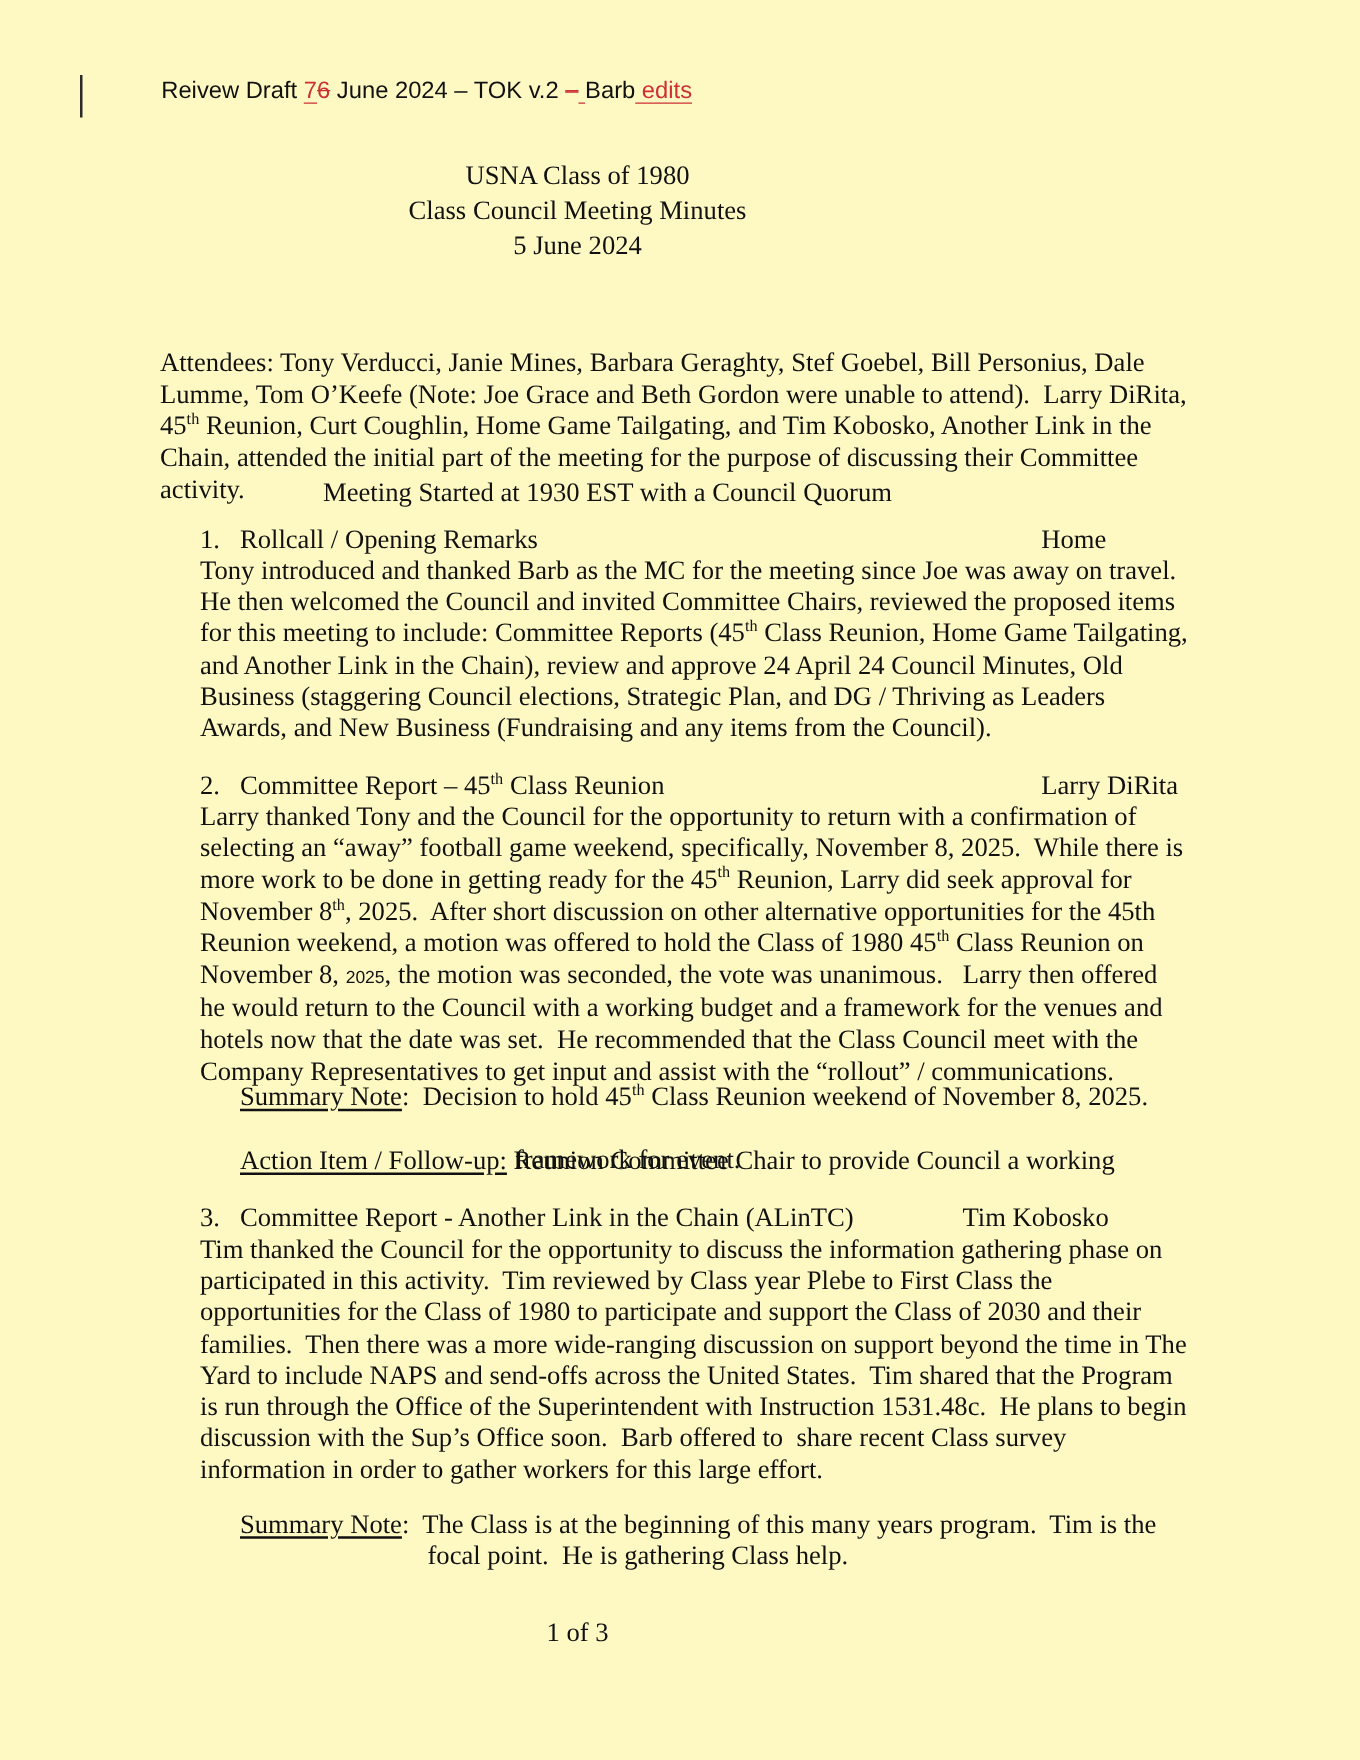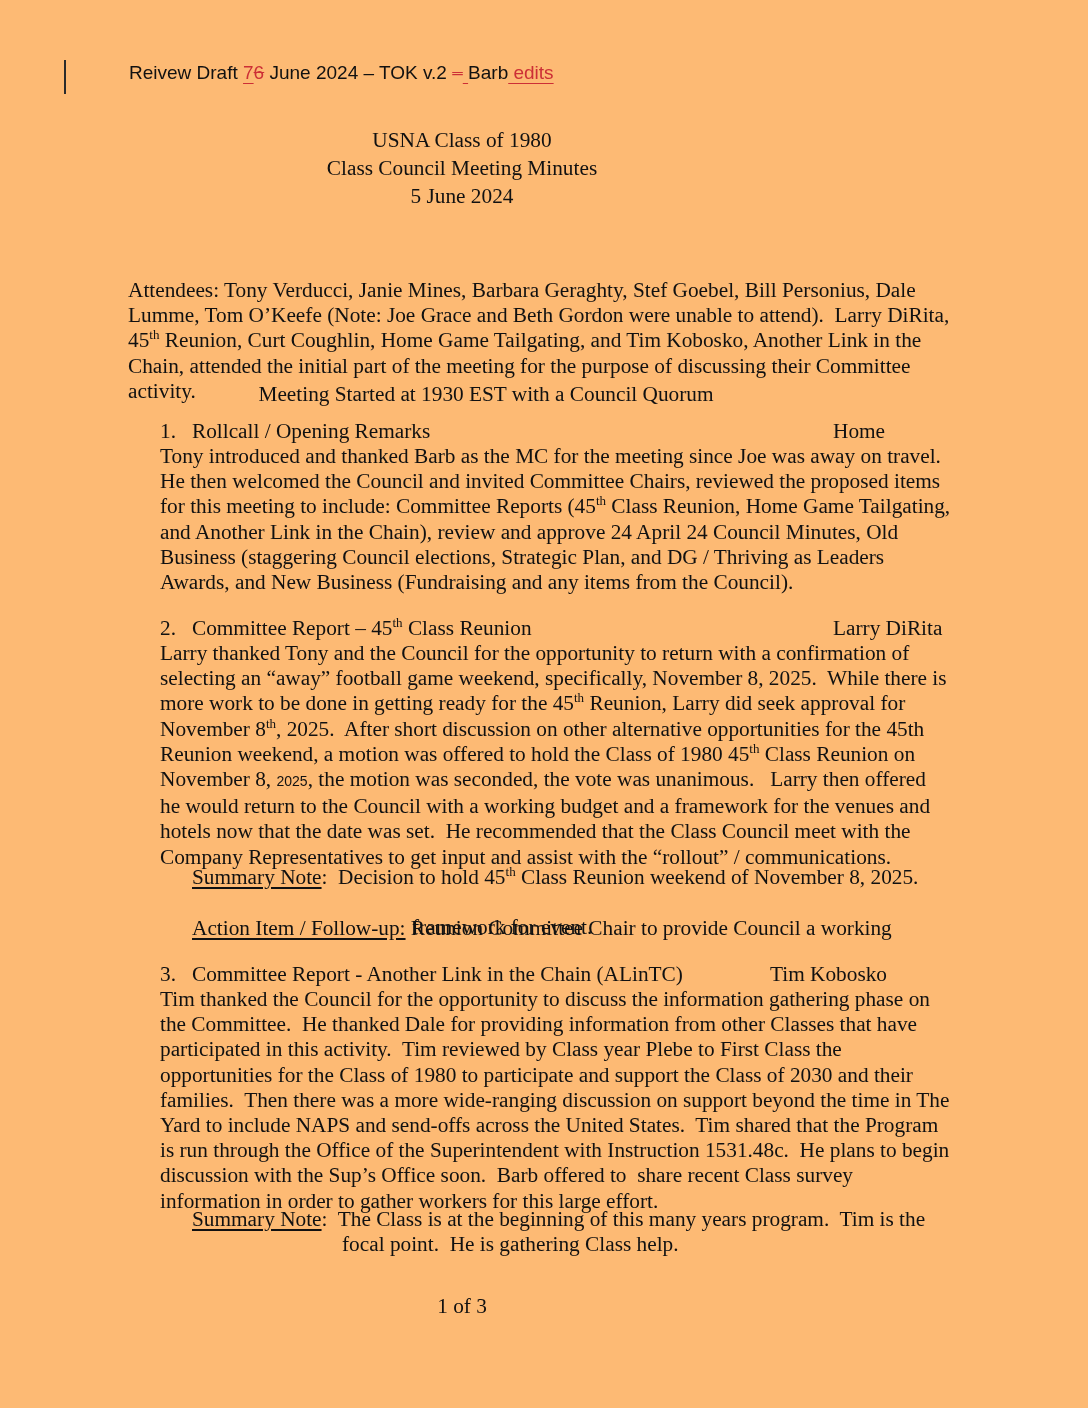--- a/index.html
+++ b/index.html
@@ -1,19 +1,19 @@
 <!DOCTYPE html>
 <html style="--red: #cc2f36;"><head>
 <meta charset="utf-8">
 <style>
   html,body{margin:0;padding:0;background:#ffffff;}
   .page{
     position:relative;
     width:1088px;height:1408px;
-    background:#fdba74;
+    background:#fef9c3;
     font-family:"Liberation Serif", serif;
     color:#111111;
     overflow:hidden;
   }
   .abs{position:absolute;}
   
   .hdr{
     font-family:"Liberation Sans", sans-serif;
     font-size:19px;line-height:26px;white-space:nowrap;
   }
@@ -91,21 +91,20 @@
   <div class="abs t t-line" style="left:192px;top:865px;"><span class="r-u">Summary Note</span><span class="r-plain">:&nbsp; Decision to hold 45</span><span class="r-sup">th</span><span class="r-plain"> Class Reunion weekend of November 8, 2025.</span></div>
   <div class="abs t t-line" style="left:192px;top:916px;"><span class="r-u">Action Item / Follow-up:</span><span class="r-plain"> Reunion Committee Chair to provide Council a working</span></div>
   <div class="abs t t-line" style="left:412px;top:915px;"><span class="r-plain">framework for event.</span></div>
 
   <div class="abs t section-head" style="top:962px;">
     <span class="head-label"><span class="r-plain">3.&nbsp;&nbsp;&nbsp;Committee Report - Another Link in the Chain (ALinTC)</span></span>
     <span class="owner owner-770">Tim Kobosko</span>
   </div>
   <div class="abs t" style="left:160px;top:987px;">
       <div class="t-line"><span class="r-plain">Tim thanked the Council for the opportunity to discuss the information gathering phase on</span></div>
-      <div class="t-line"><span class="r-plain">the Committee.&nbsp; He thanked Dale for providing information from other Classes that have</span></div>
       <div class="t-line"><span class="r-plain">participated in this activity.&nbsp; Tim reviewed by Class year Plebe to First Class the</span></div>
       <div class="t-line"><span class="r-plain">opportunities for the Class of 1980 to participate and support the Class of 2030 and their</span></div>
       <div class="t-line"><span class="r-plain">families.&nbsp; Then there was a more wide-ranging discussion on support beyond the time in The</span></div>
       <div class="t-line"><span class="r-plain">Yard to include NAPS and send-offs across the United States.&nbsp; Tim shared that the Program</span></div>
       <div class="t-line"><span class="r-plain">is run through the Office of the Superintendent with Instruction 1531.48c.&nbsp; He plans to begin</span></div>
       <div class="t-line"><span class="r-plain">discussion with the Sup’s Office soon.&nbsp; Barb offered to&nbsp; share recent Class survey</span></div>
       <div class="t-line"><span class="r-plain">information in order to gather workers for this large effort.</span></div>
     </div>
   <div class="abs t t-line" style="left:192px;top:1207px;"><span class="r-u">Summary Note</span><span class="r-plain">:&nbsp; The Class is at the beginning of this many years program.&nbsp; Tim is the</span></div>
   <div class="abs t t-line" style="left:342px;top:1232px;"><span class="r-plain">focal point.&nbsp; He is gathering Class help.</span></div>

